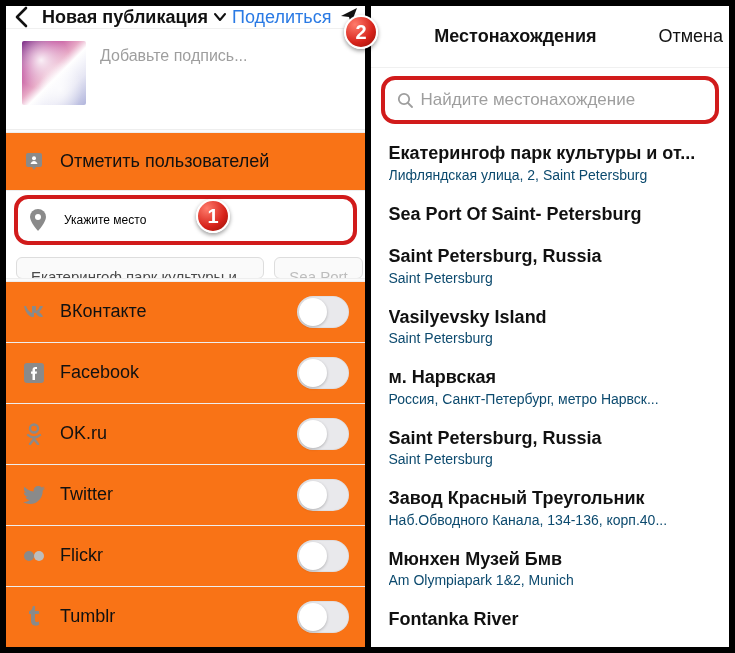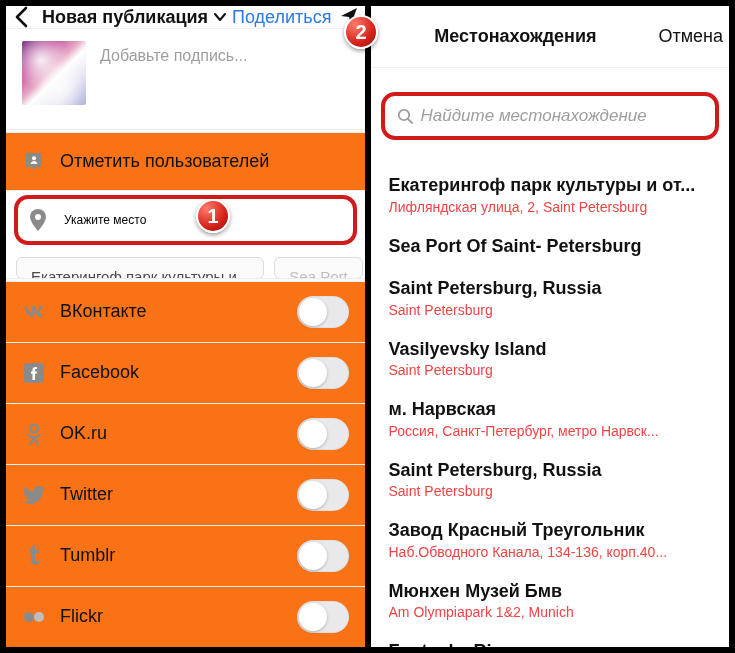--- a/index.html
+++ b/index.html
@@ -112,38 +112,38 @@
     position:relative; box-shadow: inset 0 0 0 1px rgba(0,0,0,0.04);
   }
   .toggle::after{
     content:""; position:absolute; left:2px; top:2px;
     width:28px; height:28px; border-radius:50%;
     background:#fff; box-shadow:0 1px 3px rgba(0,0,0,0.25);
   }
 
   
   .search-wrap{
-    margin:24px 10px; position:relative;font-style:italic;
+    margin:8px 10px; position:relative;
   }
   .search-hl{
     border:4px solid #d11b1b; border-radius:14px; padding:6px 8px;
   }
   .search-field{
     display:flex; align-items:center; gap:8px;
     color:#9e9e9e; font-size:17px; padding:4px 4px;
   }
 
   
   .loc-list{ flex:1; overflow:hidden; }
   .loc-item{
     padding:10px 16px 10px 18px;
     border-bottom:0;
   }
   .loc-name{ font-size:18px; font-weight:700; color:#111; line-height:1.25; white-space:nowrap; overflow:hidden; text-overflow:ellipsis;}
-  .loc-sub{ font-size:14px; color:#ef4444; margin-top:2px; white-space:nowrap; overflow:hidden; text-overflow:ellipsis;}
+  .loc-sub{ font-size:14px; color:#0c4a6e; margin-top:2px; white-space:nowrap; overflow:hidden; text-overflow:ellipsis;}
 
   
   .badge {
     position:absolute;
     width:34px; height:34px; border-radius:50%;
     background: radial-gradient(circle at 30% 25%, #ff7b6b, #d6221a 60%, #931106 100%);
     border:2px solid #fff;
     box-shadow:0 2px 4px rgba(0,0,0,0.4);
     color:#fff; font-weight:700; font-size:20px;
     display:flex; align-items:center; justify-content:center;
@@ -253,35 +253,35 @@
         <span class="glyph">
           <svg width="22" height="18" viewBox="0 0 22 18">
               <path d="M22 2.1c-.8.4-1.7.6-2.6.7.9-.6 1.6-1.4 2-2.5-.9.5-1.9.9-2.9 1.1C17.6.5 16.4 0 15.1 0c-2.5 0-4.5 2-4.5 4.5 0 .4 0 .7.1 1C6.9 5.3 3.6 3.5 1.5.8 1.1 1.5.9 2.3.9 3.1c0 1.6.8 2.9 2 3.8-.7 0-1.4-.2-2-.6v.1c0 2.2 1.6 4 3.6 4.4-.4.1-.8.2-1.2.2-.3 0-.6 0-.8-.1.6 1.8 2.3 3.1 4.3 3.1-1.6 1.2-3.5 2-5.7 2H0c2 1.3 4.4 2 6.9 2 8.3 0 12.8-6.9 12.8-12.8v-.6c.9-.6 1.7-1.4 2.3-2.3z" fill="#8a8a8a"></path>
             </svg>
         </span>
         <span class="label">Twitter</span>
         <span class="toggle"></span>
       </div>
       <div class="row">
         <span class="glyph">
-          <svg width="14" height="22" viewBox="0 0 14 22">
-              <path d="M8 0v5h4v3H8v6c0 1.4.6 2 2 2 .7 0 1.5-.2 2-.5v3.3c-.9.5-2.1.9-3.4.9-2.9 0-4.6-1.7-4.6-4.6V8H2V5.3C4.4 4.7 5.5 2.8 5.8 0H8z" fill="#8a8a8a"></path>
-            </svg>
-        </span>
-        <span class="label">Tumblr</span>
-        <span class="toggle"></span>
-      </div>
-      <div class="row">
-        <span class="glyph">
           <svg width="22" height="12" viewBox="0 0 22 12">
               <circle cx="6" cy="6" r="5" fill="#8a8a8a"></circle>
               <circle cx="16" cy="6" r="5" fill="#bdbdbd"></circle>
             </svg>
         </span>
         <span class="label">Flickr</span>
+        <span class="toggle"></span>
+      </div>
+      <div class="row">
+        <span class="glyph">
+          <svg width="14" height="22" viewBox="0 0 14 22">
+              <path d="M8 0v5h4v3H8v6c0 1.4.6 2 2 2 .7 0 1.5-.2 2-.5v3.3c-.9.5-2.1.9-3.4.9-2.9 0-4.6-1.7-4.6-4.6V8H2V5.3C4.4 4.7 5.5 2.8 5.8 0H8z" fill="#8a8a8a"></path>
+            </svg>
+        </span>
+        <span class="label">Tumblr</span>
         <span class="toggle"></span>
       </div>
     </div>
   </div>
 
   <div class="phone">
     <div class="hdr" style="justify-content:flex-start;">
       <span class="hdr-center-title">Местонахождения</span>
       <span class="hdr-cancel">Отмена</span>
     </div>

